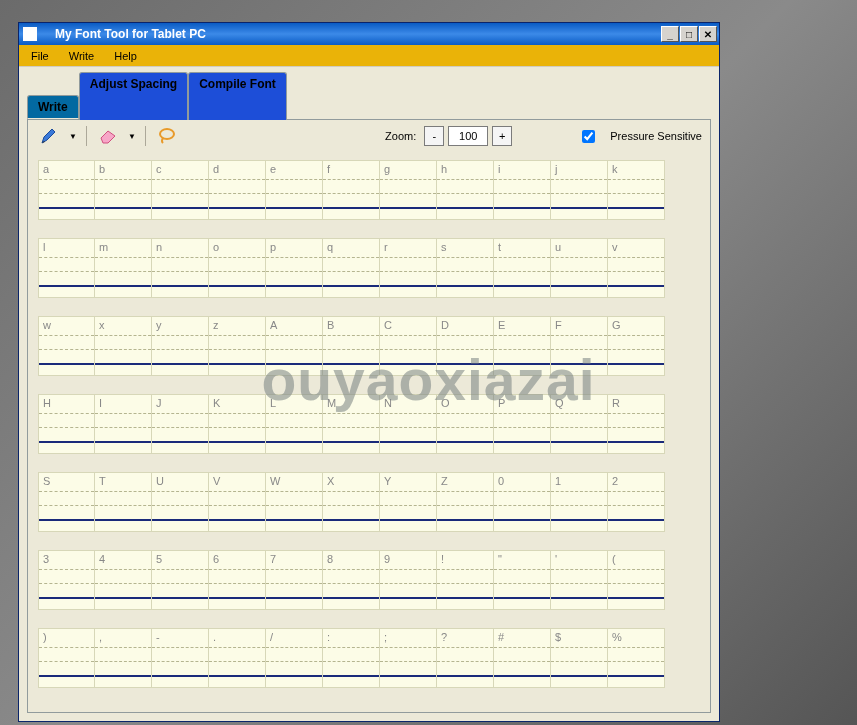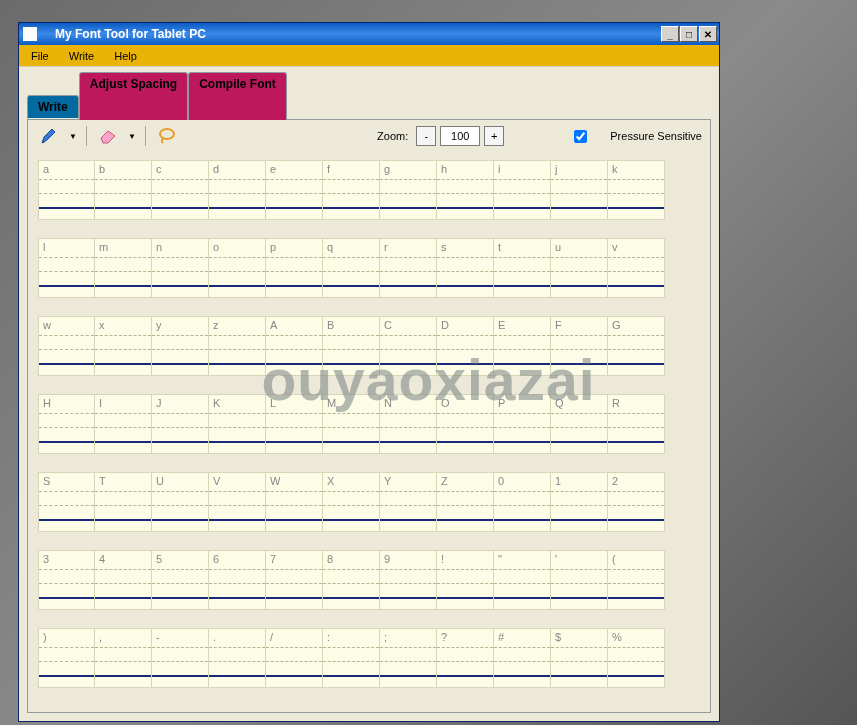--- a/index.html
+++ b/index.html
@@ -73,21 +73,21 @@
     padding: 2px 8px;
     cursor: pointer;
   }
   .tabs-row {
     display: flex;
     padding: 4px 8px 0 8px;
     background: #ece9d8;
   }
   .tab {
     padding: 4px 10px;
-    background: #be185d;
+    background: #1d4ed8;
     border: 1px solid #919b9c;
     border-bottom: none;
     border-radius: 3px 3px 0 0;
     font-weight: bold;
     font-size: 12px;
     margin-right: 0px;
     cursor: pointer;
     position: relative;
     top: 1px;
   }
@@ -144,21 +144,21 @@
   }
   .zoom-value {
     width: 40px; height: 20px;
     border: 1px solid #7b7b7b;
     background: #fff;
     text-align: center;
     line-height: 18px;
   }
   .pressure-group {
     margin-left: 60px;
-    display: flex; align-items: center; gap: 20px;
+    display: flex; align-items: center; gap: 12px;
   }
   .pressure-group input { cursor: pointer; }
   .grid-container {
     flex: 1;
     overflow-y: scroll;
     overflow-x: hidden;
     background: #ece9d8;
     padding: 8px 0 8px 10px;
     position: relative;
   }

